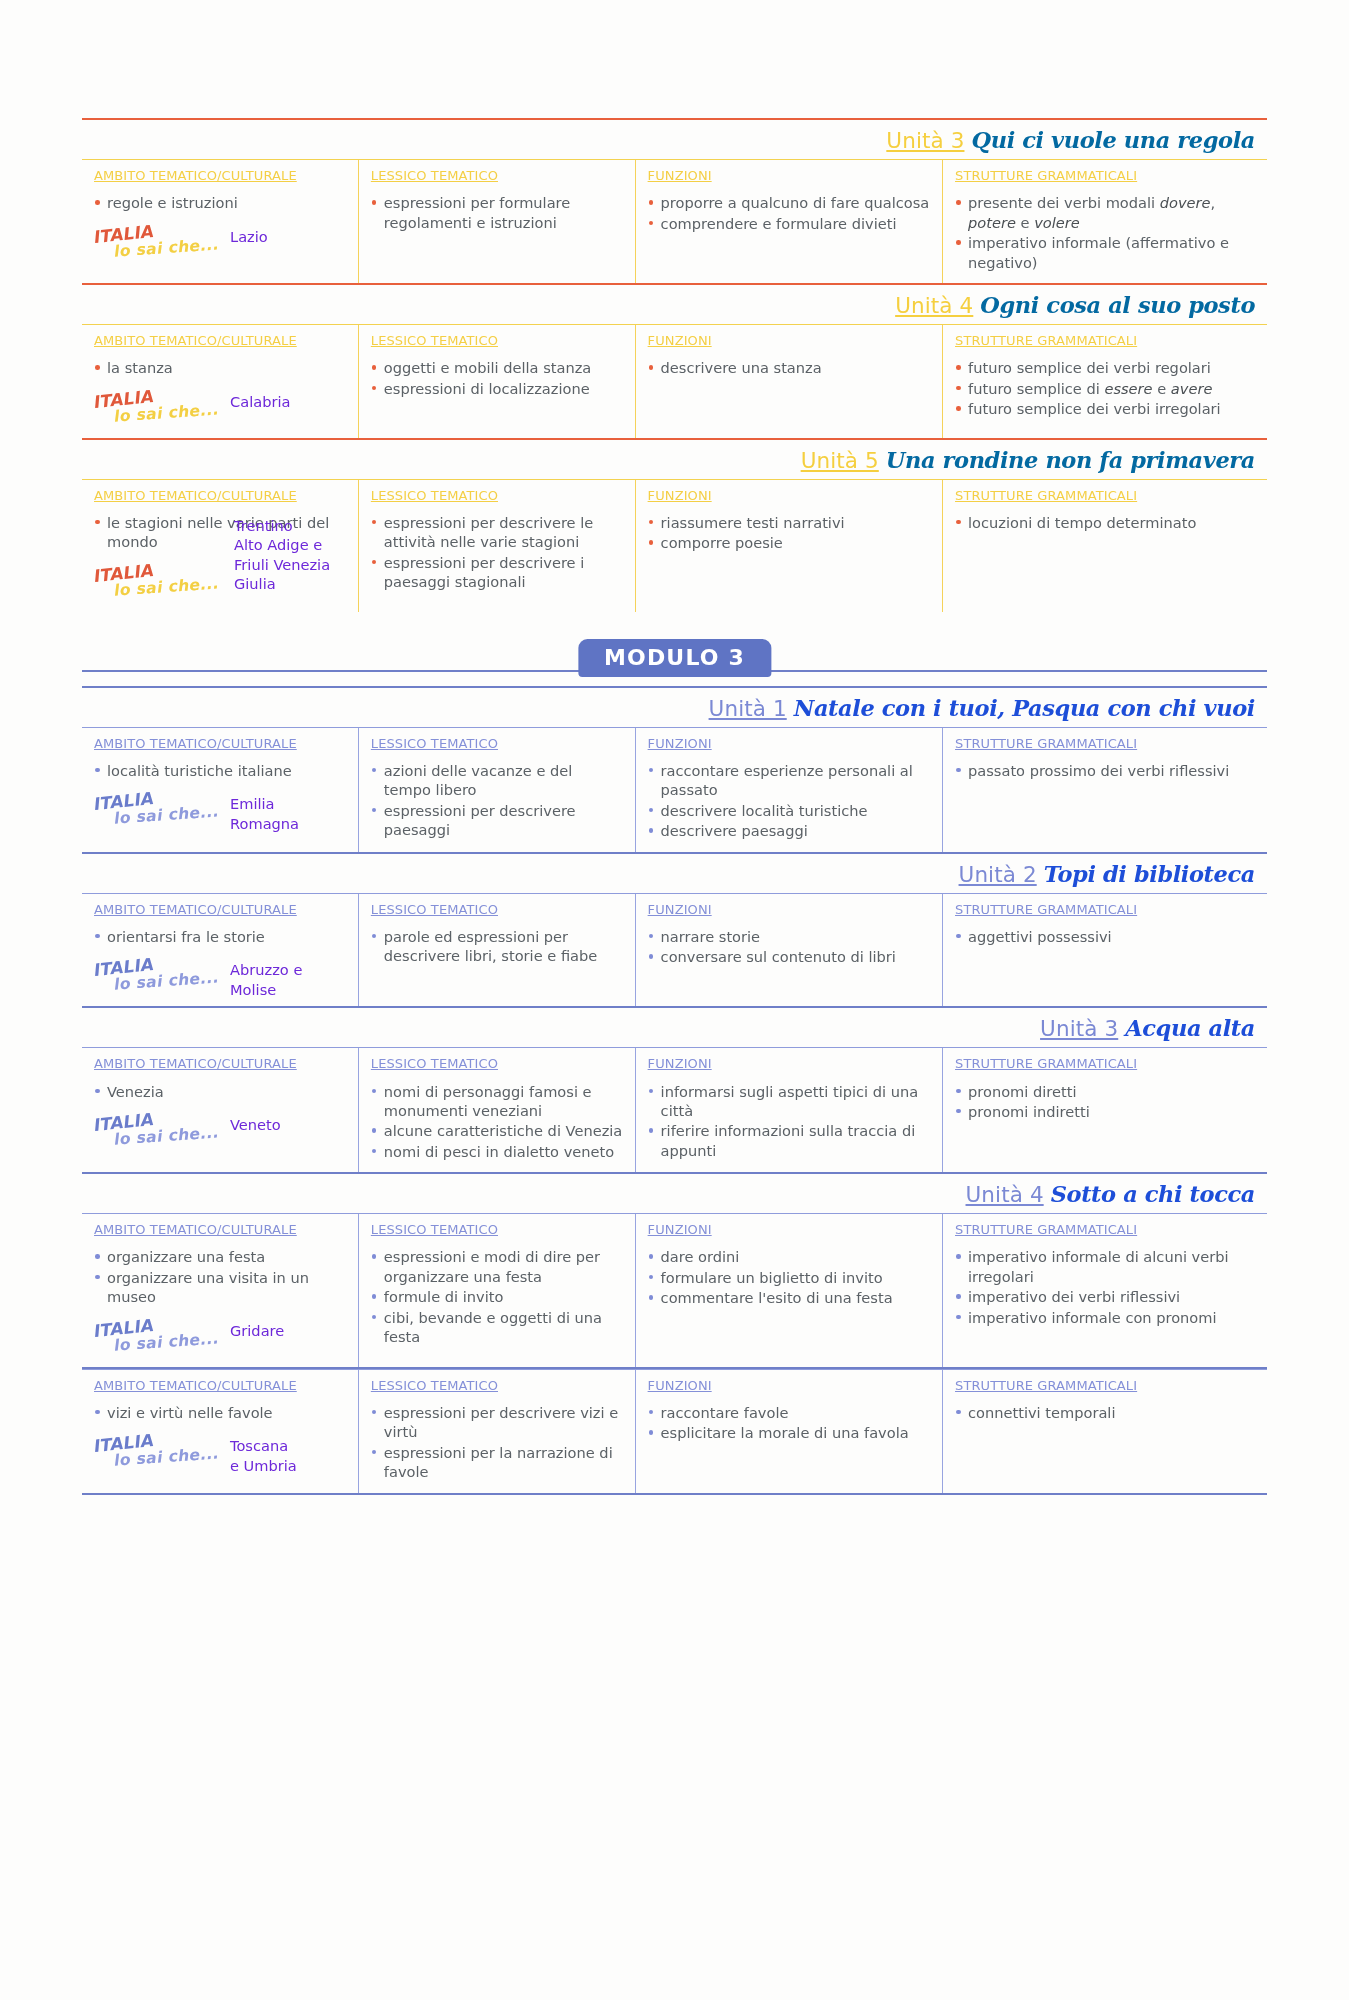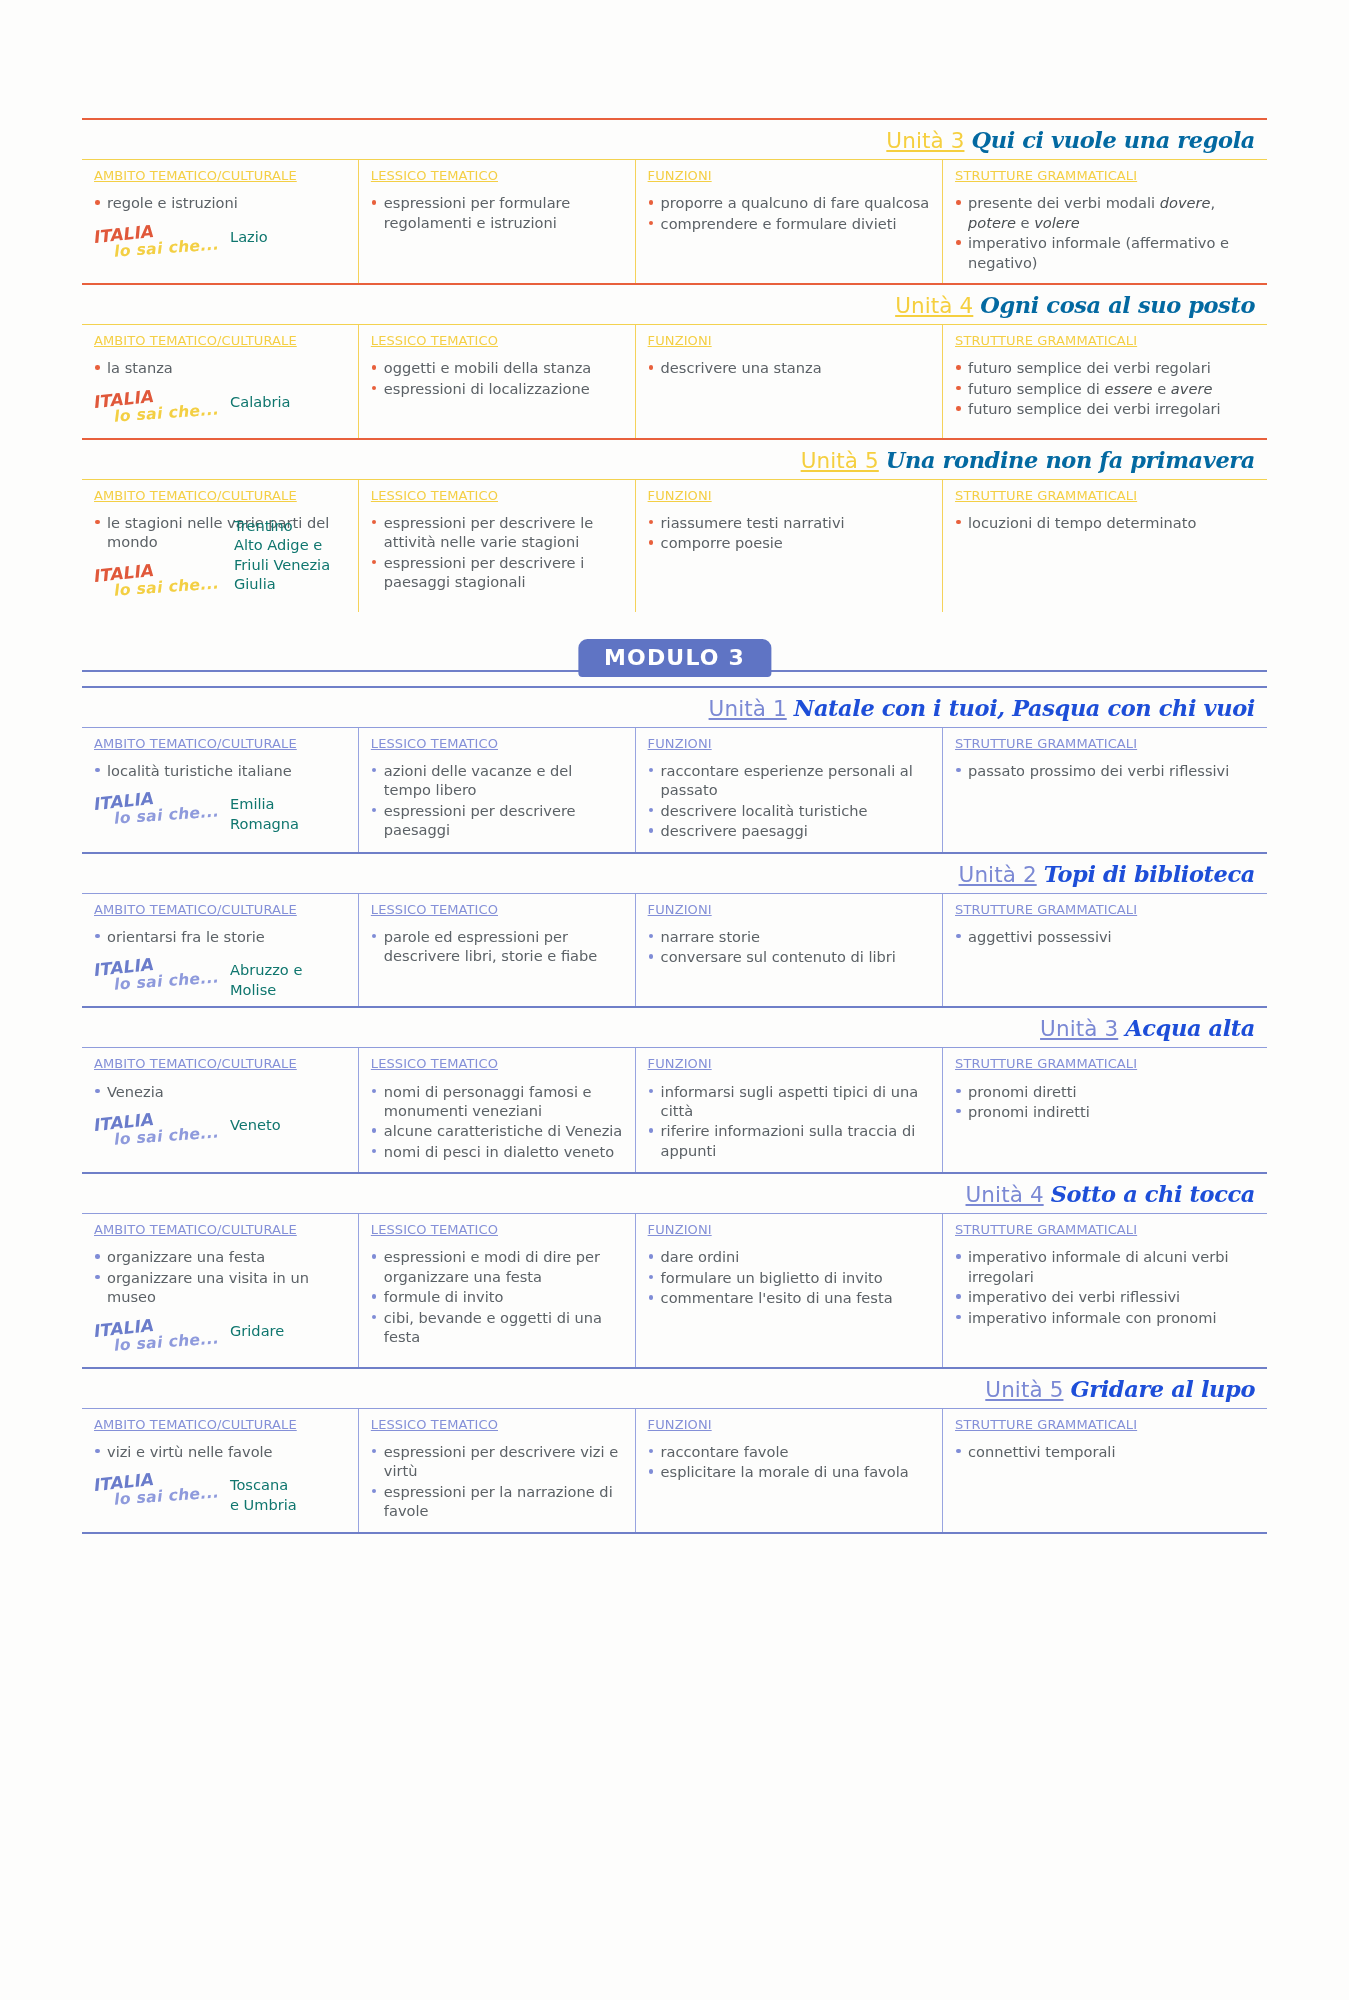--- a/index.html
+++ b/index.html
@@ -89,21 +89,21 @@
     font-size:15.5px;font-weight:bold;font-style:italic;
     letter-spacing:.4px;
     transform:rotate(-4deg);
   }
   .y .logo .l1{color:#e0583a;}
   .y .logo .l2{color:#f3cf43;}
   .b .logo .l1{color:#6a7ccb;}
   .b .logo .l2{color:#8e9adc;}
   .region{
     position:absolute;left:136px;top:12px;
-    font-size:14.6px;line-height:1.33;color:#0f766e;
+    font-size:14.6px;line-height:1.33;color:#6d28d9;
     white-space:pre-line;
   }
   .region.tall{top:-46px;left:140px;}
   .region.mid{top:4px;}
 
   
   .modbar{position:relative;width:1185px;margin:1px auto;height:46px;}
   .modbar .line{
     position:absolute;left:0;right:0;top:31px;border-top:2px solid #6f7fc8;
   }
@@ -443,21 +443,20 @@
                   <li>imperativo dei verbi riflessivi</li>
                   <li>imperativo informale con pronomi</li>
                 </ul>
               </td>
             </tr>
           </tbody>
         </table>
       </div>
       <div class="unit b">
         <div class="rule-top"></div>
-        <div class="unit-title"><span class="u-num">Unità 5</span><span class="u-name">Gridare al lupo</span></div>
         <div class="rule-thin"></div>
         <table class="grid">
           <tbody>
             <tr>
               <td style="width:23.2%">
                 <div class="colhead">AMBITO TEMATICO/CULTURALE</div>
                 <ul class="bl">
                   <li>vizi e virtù nelle favole</li>
                 </ul>
                 <div class="logo-wrap">

